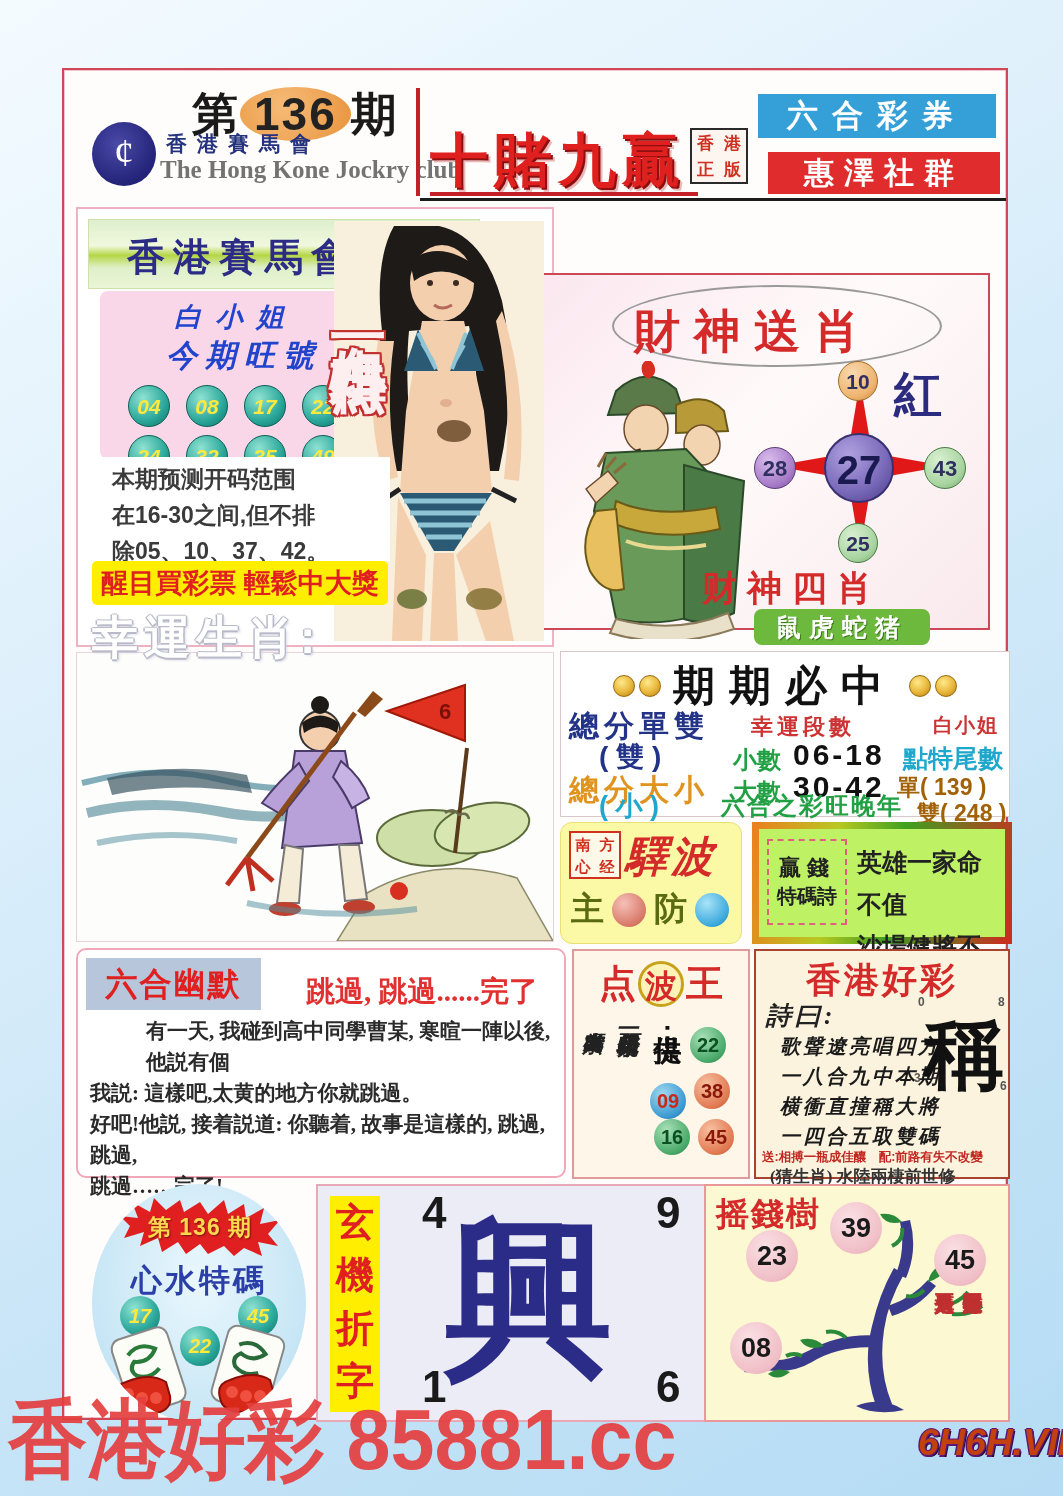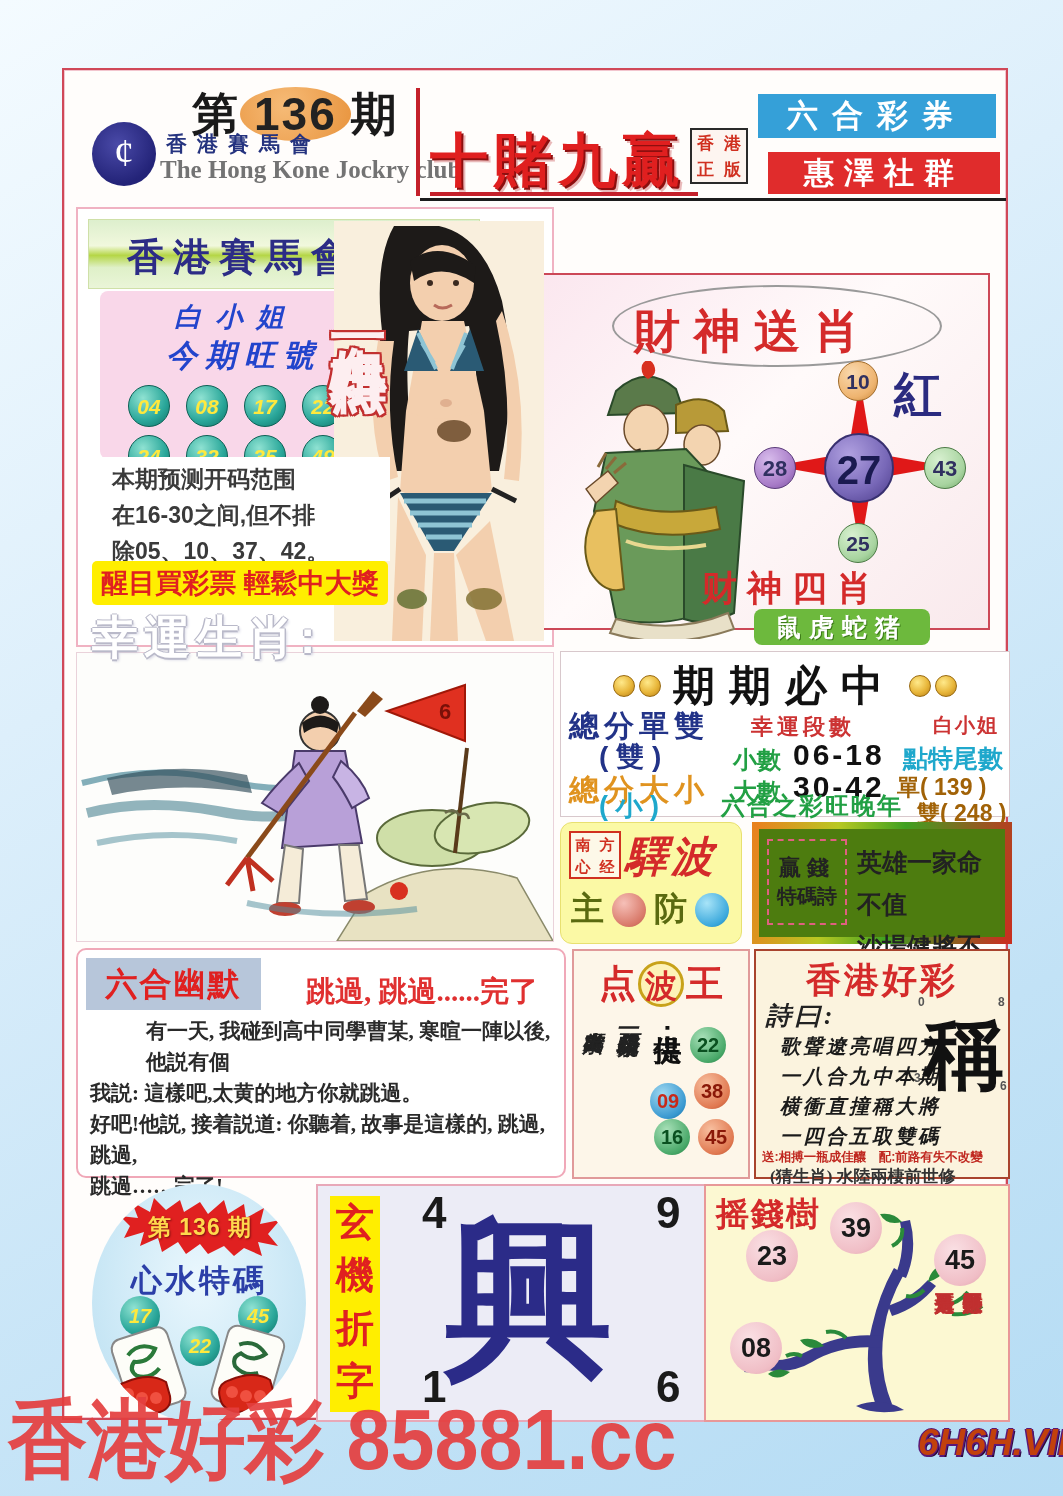--- a/index.html
+++ b/index.html
@@ -132,21 +132,21 @@
   .nf-seal span { font-size:15px; font-weight:bold; color:#d03020; line-height:1; }
   .nf-title { left:64px; top:6px; font-size:42px; font-weight:bold; color:#d42a2a; font-style:italic;
     font-family:"Liberation Serif",serif; letter-spacing:4px;}
   .nf-row { left:10px; top:64px; width:164px; display:flex; align-items:center; gap:8px; }
   .nf-label { font-size:33px; font-weight:bold; color:#5a6a10; font-family:"Liberation Serif",serif; }
   .nf-ball { width:34px; height:34px; border-radius:50%; }
   .nf-ball.pink { background:radial-gradient(circle at 35% 30%, #f6c0b8, #d87868 70%, #b85848); }
   .nf-ball.blue { background:radial-gradient(circle at 35% 30%, #a8e4f8, #3aa8dc 70%, #1878ac); }
   .panelG2 { left:688px; top:752px; width:260px; height:122px;
     border:7px solid; border-image:linear-gradient(100deg,#e8821e,#b8c822 30%,#3fa020 55%,#c83020) 1;
-    background:#4d7c0f; }
+    background:#bef264; }
   .poem-label { left:8px; top:10px; width:80px; height:86px; border:2px dashed #e06080;
     text-align:center; font-family:"Liberation Serif",serif; font-weight:bold; color:#222; }
   .poem-label .l1 { font-size:22px; margin-top:12px; letter-spacing:6px;}
   .poem-label .l2 { font-size:20px; }
   .poem-lines { left:98px; top:12px; font-size:25px; font-weight:bold; color:#222; line-height:42px; }
 
   
   .panelH1 { left:508px; top:879px; width:178px; height:230px; background:#fdf6e9; border:2px solid #e09a9a; }
   .db-title { left:0; top:8px; width:100%; text-align:center; font-weight:bold; }
   .db-title .t { font-size:37px; color:#d42a2a; font-family:"Liberation Serif",serif; vertical-align:middle;}

